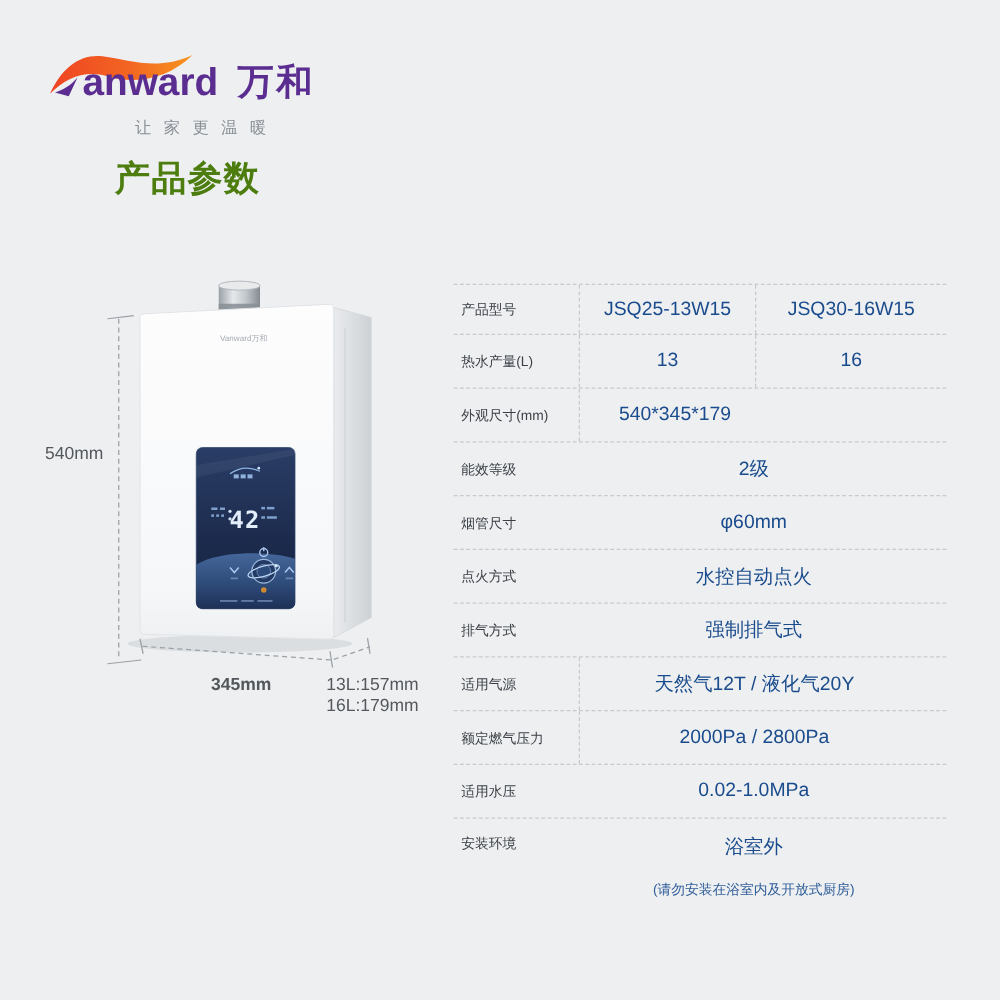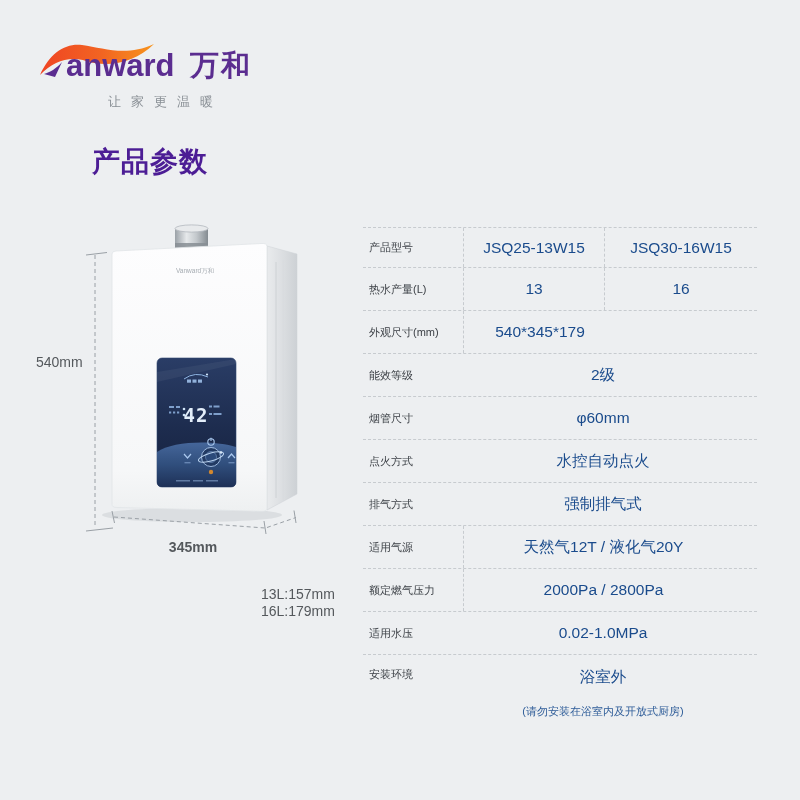--- a/index.html
+++ b/index.html
@@ -22,29 +22,29 @@
     font-size:29px; font-weight:bold; color:#5b2d90; letter-spacing:2px;
   }
   .logo-tagline {
     position:absolute; left:108px; top:78px;
     font-size:13px; color:#898f95; letter-spacing:10px;margin-top:15px;
   }
 
   
   .page-title {
     position:absolute; left:92px; top:124px;
-    font-size:28px; font-weight:bold; color:#4c1d95; letter-spacing:1px;margin-top:19px;
+    font-size:28px; font-weight:bold; color:#4d7c0f; letter-spacing:1px;
   }
 
   
   .product-svg { position:absolute; left:30px; top:213px; }
   .dim-label { position:absolute; color:#54585c; font-size:14px; }
   .dim-height { left:36px; top:354px; width:60px; text-align:left; }
   .dim-width  { left:158px; top:539px; width:70px; text-align:center;font-weight:bold; }
-  .dim-depth  { left:261px; top:539px; width:78px; text-align:left; line-height:17px;margin-top:47px; }
+  .dim-depth  { left:261px; top:539px; width:78px; text-align:left; line-height:17px; }
 
   
   .spec-table { position:absolute; left:363px; top:227px; width:394px; }
   .t-row {
     display:flex; align-items:center;
     border-bottom:1px dashed #c7cbcf; height:43px;
   }
   .t-row.first { border-top:1px dashed #c7cbcf; height:41px; }
   .t-row.last  { border-bottom:none; height:67px; align-items:flex-start; padding-top:12px; }
   .t-label {

